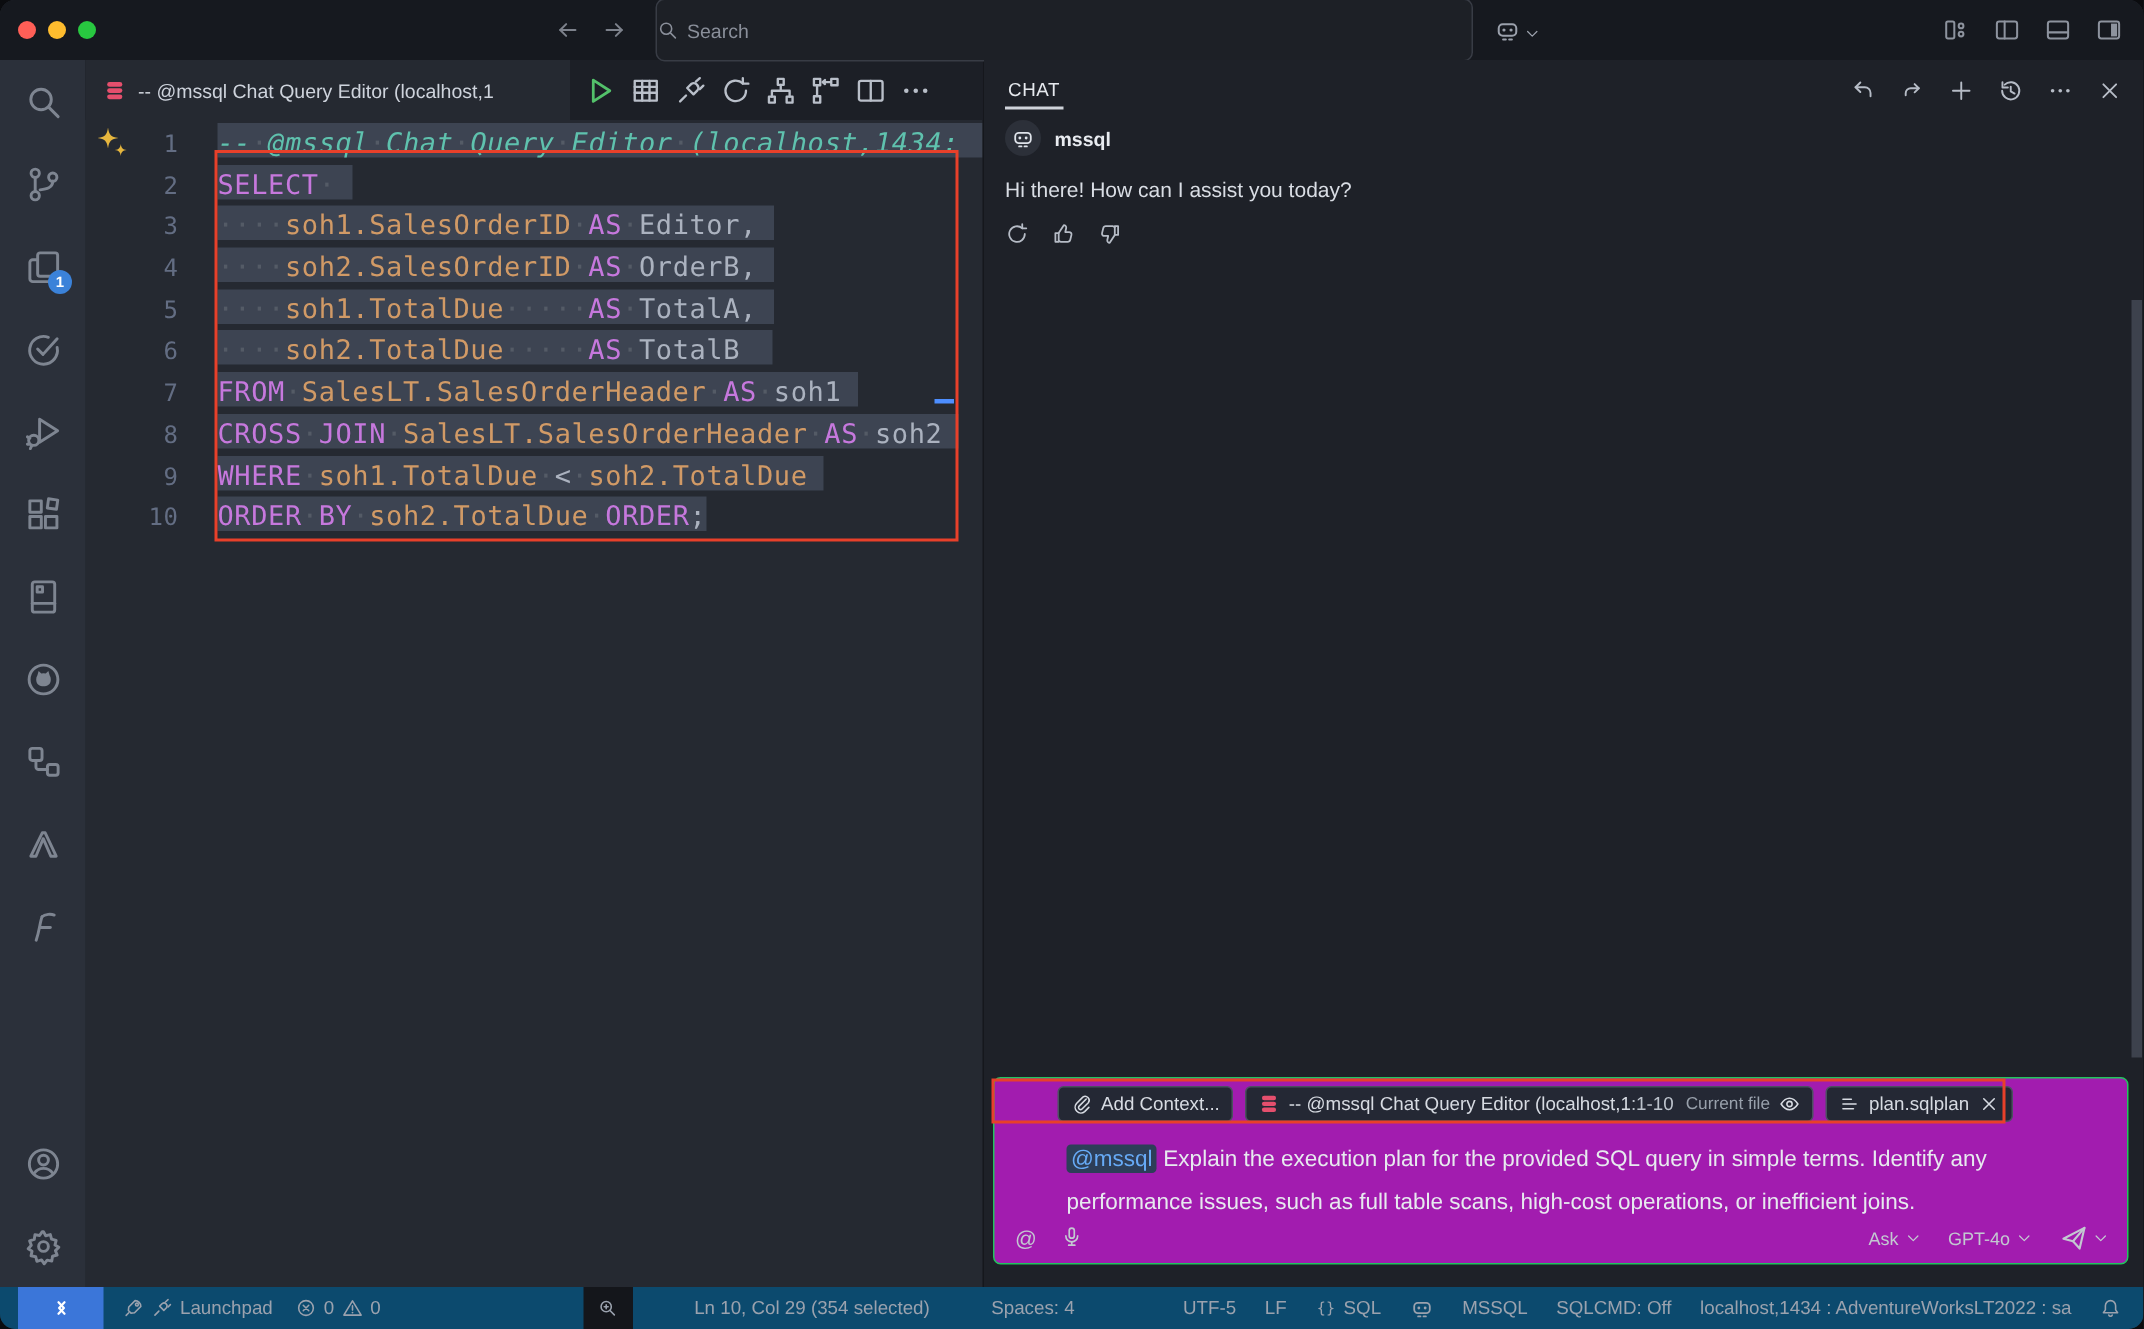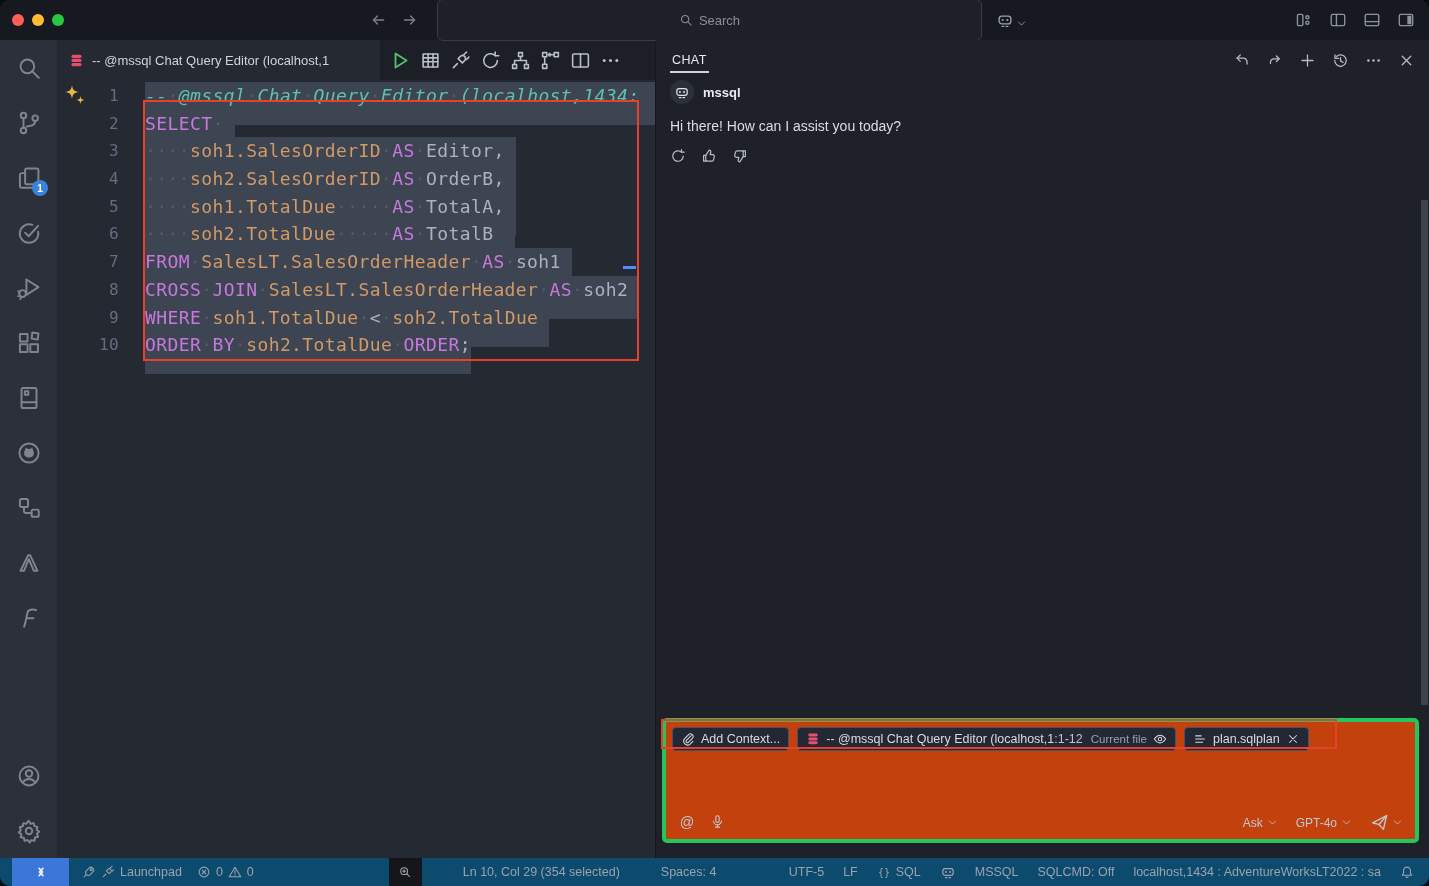--- a/index.html
+++ b/index.html
@@ -7,21 +7,21 @@
   .window{position:relative;width:1429px;height:886px;border-radius:10px;overflow:hidden;
     font-family:"Liberation Sans",sans-serif;background:#252931;color:#c9ced8;}
   
   .titlebar{position:relative;height:40px;background:#16191f;display:flex;align-items:center;}
   .traffic{display:flex;gap:8px;margin-left:12px;}
   .tl{width:12px;height:12px;border-radius:50%;}
   .nav{display:flex;gap:14px;margin-left:305px;color:#7d828c;}
   .ti{width:18px;height:18px;display:inline-block;}
   .ti svg,.icon svg{width:100%;height:100%;display:block;}
   .searchbox{margin-left:18px;width:545px;height:42px;border:1px solid #383c45;border-radius:6px;
-    background:#1d2026;display:flex;align-items:center;justify-content:center;gap:6px;color:#8a8f9a;font-size:13px;}
+    background:#1d2026;display:flex;align-items:center;justify-content:flex-start;gap:6px;color:#8a8f9a;font-size:13px;}
   .searchbox .icon{width:14px;height:14px;}
   .copilot-top{display:flex;align-items:center;gap:2px;margin-left:14px;color:#9ba1ac;}
   .layout-icons{position:absolute;right:14px;top:0;height:40px;display:flex;align-items:center;gap:16px;color:#8d939e;}
   
   .main{display:flex;height:818px;}
   .activitybar{width:57px;background:#2b303a;display:flex;flex-direction:column;align-items:center;flex:none;}
   .ab-item{position:relative;width:57px;height:55px;display:flex;align-items:center;justify-content:center;color:#7e8591;}
   .ab-item .icon{width:26px;height:26px;}
   .ab-spacer{flex:1;}
   .badge{position:absolute;right:9px;bottom:9px;min-width:16px;height:16px;border-radius:8px;background:#3b82d9;
@@ -32,21 +32,21 @@
   .tab{width:323px;background:#252931;display:flex;align-items:center;gap:8px;padding:0 12px;font-size:13px;color:#ced3dc;}
   .tab .icon{width:15px;height:15px;flex:none;}
   .tab-title{white-space:nowrap;overflow:hidden;}
   .etoolbar{display:flex;align-items:center;gap:9px;padding-left:10px;color:#b9bfc9;}
   .et{width:21px;height:21px;}
   .editor{position:relative;flex:1;overflow:hidden;font-family:"DejaVu Sans Mono",monospace;font-size:18px;letter-spacing:0.4px;}
   #code-lines{position:absolute;top:2px;left:0;right:0;}
   .code-line{display:flex;height:27.7px;line-height:27.7px;white-space:pre;}
   .ln{width:88px;flex:none;text-align:right;padding-right:26px;color:#636d83;font-size:16px;}
   .lc{flex:1;}
-  .sel{background:#3d4452;display:inline-block;height:43px;}
+  .sel{background:#3d4452;display:inline-block;height:23px;}
   .sel-fill{display:block;}
   .tok-c{color:#5fc2ae;font-style:italic;}
   .tok-k{color:#c678dd;}
   .tok-o{color:#d19a66;}
   .tok-p{color:#abb2bf;}
   .tok-w{color:#545b66;}
   .sparkle{position:absolute;left:5px;top:4px;width:26px;height:26px;color:#e6b63e;}
   .redbox{position:absolute;border:2px solid #e8402a;pointer-events:none;}
   #redbox-code{left:86px;top:20px;width:496px;height:261px;}
   .cursor-dash{position:absolute;left:566px;top:186px;width:13px;height:3px;background:#4d8eff;}
@@ -59,22 +59,22 @@
   .ci{width:17px;height:17px;}
   .msg-row{display:flex;align-items:center;gap:9px;margin:0 14px;}
   .avatar{width:24px;height:24px;border-radius:50%;background:#2c3039;display:flex;align-items:center;justify-content:center;color:#dfe3ea;}
   .avatar .icon{width:16px;height:16px;}
   .assistant-name{font-size:13px;font-weight:bold;color:#e8ebf0;}
   .msg-text{margin:14px 14px 0;font-size:14px;color:#d9dde4;}
   .msg-actions{display:flex;gap:15px;margin:14px 14px 0;color:#b6bcc6;}
   .mi{width:16px;height:16px;}
   .scroll-thumb{position:absolute;right:1px;top:160px;width:7px;height:505px;background:#3d424d;}
   
-  .input-wrap{position:absolute;left:6px;right:10px;top:678px;height:125px;background:#c2410c;
-    border:4px solid #22c55e;border-radius:5px;}
+  .input-wrap{position:absolute;left:6px;right:10px;top:678px;height:125px;background:#a21caf;
+    border:1px solid #22c55e;border-radius:5px;padding-left:36px;}
   .chips-row{display:flex;gap:8px;padding:5px 6px;align-items:center;}
   .chip{height:24px;display:flex;align-items:center;gap:6px;padding:0 8px;border:1px solid #4a5160;
     border-radius:4px;font-size:12.5px;color:#d7dbe2;background:#242834;white-space:nowrap;}
   .chip .icon{width:14px;height:14px;flex:none;}
   .chip-dim{color:#98a0ab;font-size:11.5px;margin-left:2px;}
   .chip-range{color:#bdc3cc;}
   .input-text{padding:5px 12px 0;font-size:15px;line-height:29px;color:#e7eaef;}
   .mention{color:#67aaf6;background:#2d3e58;border-radius:3px;padding:1px 3px;}
   .input-bottom{position:absolute;left:12px;right:12px;bottom:7px;display:flex;align-items:center;color:#c3c8d1;}
   .ib-left{display:flex;gap:15px;align-items:center;}
@@ -438,21 +438,21 @@
             <span>Add Context...</span>
           </div>
           <div class="chip">
             <span class="icon">
                 <svg viewBox="0 0 16 16" fill="#e54f6d">
                   <rect x="2.6" y="1.8" width="10.8" height="3.4" rx="1.7"></rect>
                   <rect x="2.6" y="6.2" width="10.8" height="3.4" rx="1.7"></rect>
                   <rect x="2.6" y="10.6" width="10.8" height="3.4" rx="1.7"></rect>
                 </svg>
               </span>
-            <span><span>-- @mssql Chat Query Editor (localhost,1</span><span class="chip-range">:1-12</span></span>
+            <span><span>-- @mssql Chat Query Editor (localhost,1</span><span class="chip-range">:1-10</span></span>
             <span class="chip-dim">Current file</span>
             <span class="icon">
                 <svg viewBox="0 0 16 16" fill="none" stroke="currentColor" stroke-width="1.2" stroke-linecap="round" stroke-linejoin="round">
                   <path d="M1.6 8 C3.6 4.9 6 3.6 8 3.6 C10 3.6 12.4 4.9 14.4 8 C12.4 11.1 10 12.4 8 12.4 C6 12.4 3.6 11.1 1.6 8 Z"></path>
                   <circle cx="8" cy="8" r="2"></circle>
                 </svg>
               </span>
           </div>
           <div class="chip">
             <span class="icon">
@@ -460,20 +460,24 @@
                   <path d="M3 4.4 H9.4 M3 8 H13 M3 11.6 H11"></path>
                 </svg>
               </span>
             <span>plan.sqlplan</span>
             <span class="icon">
                 <svg viewBox="0 0 16 16" fill="none" stroke="currentColor" stroke-width="1.2" stroke-linecap="round" stroke-linejoin="round">
                   <path d="M4 4 L12 12 M12 4 L4 12"></path>
                 </svg>
               </span>
           </div>
+        </div>
+        <div class="input-text">
+          <span class="mention">@mssql</span>
+          <span> <span>Explain the execution plan for the provided SQL query in simple terms. Identify any performance issues, such as full table scans, high-cost operations, or inefficient joins.</span></span>
         </div>
         <div class="input-bottom">
           <div class="ib-left">
             <span class="mi" style="width:17px;height:17px"><svg viewBox="0 0 16 16">
                   <text x="1.6" y="12.6" font-size="13.5" fill="currentColor" font-family="Liberation Sans,sans-serif">@</text>
                 </svg></span>
             <span class="mi" style="width:15px;height:17px"><svg viewBox="0 0 16 16" fill="none" stroke="currentColor" stroke-width="1.2" stroke-linecap="round" stroke-linejoin="round">
                   <rect x="6.2" y="1.8" width="3.6" height="7.2" rx="1.8"></rect>
                   <path d="M3.8 7.4 a4.2 4.2 0 0 0 8.4 0"></path>
                   <path d="M8 11.6 V14 M5.8 14 H10.2"></path>

